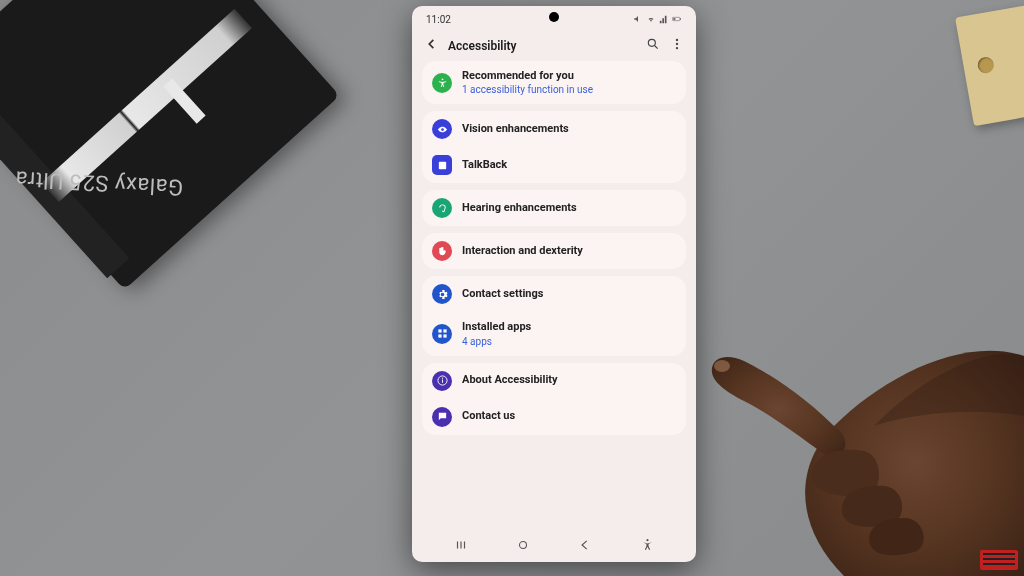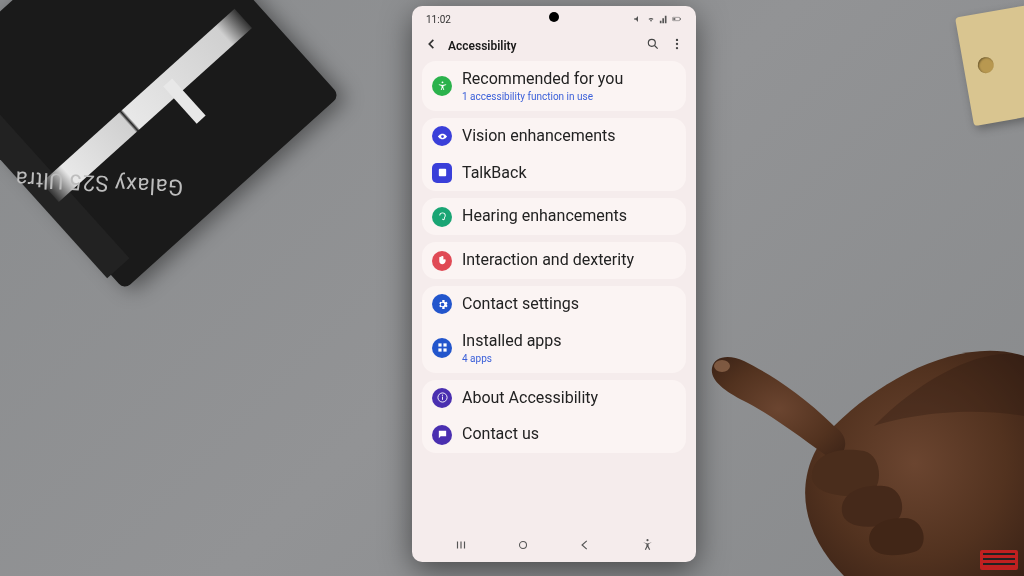--- a/index.html
+++ b/index.html
@@ -132,21 +132,21 @@
     width: 20px;
     height: 20px;
     border-radius: 50%;
     display: flex;
     align-items: center;
     justify-content: center;
     flex-shrink: 0;
   }
   .icon-circle svg { width: 11px; height: 11px; fill: #fff; }
   .row-text { display: flex; flex-direction: column; }
-  .row-label { font-size: 16px; color: #222; line-height: 1.3; }
+  .row-label { font-size: 11px; color: #222; line-height: 1.3; font-weight: bold; }
   .row-sub { font-size: 10px; color: #3a5fd9; line-height: 1.3; }
   .navbar {
     position: absolute;
     bottom: 0;
     left: 0;
     right: 0;
     height: 32px;
     display: flex;
     justify-content: space-around;
     align-items: center;

